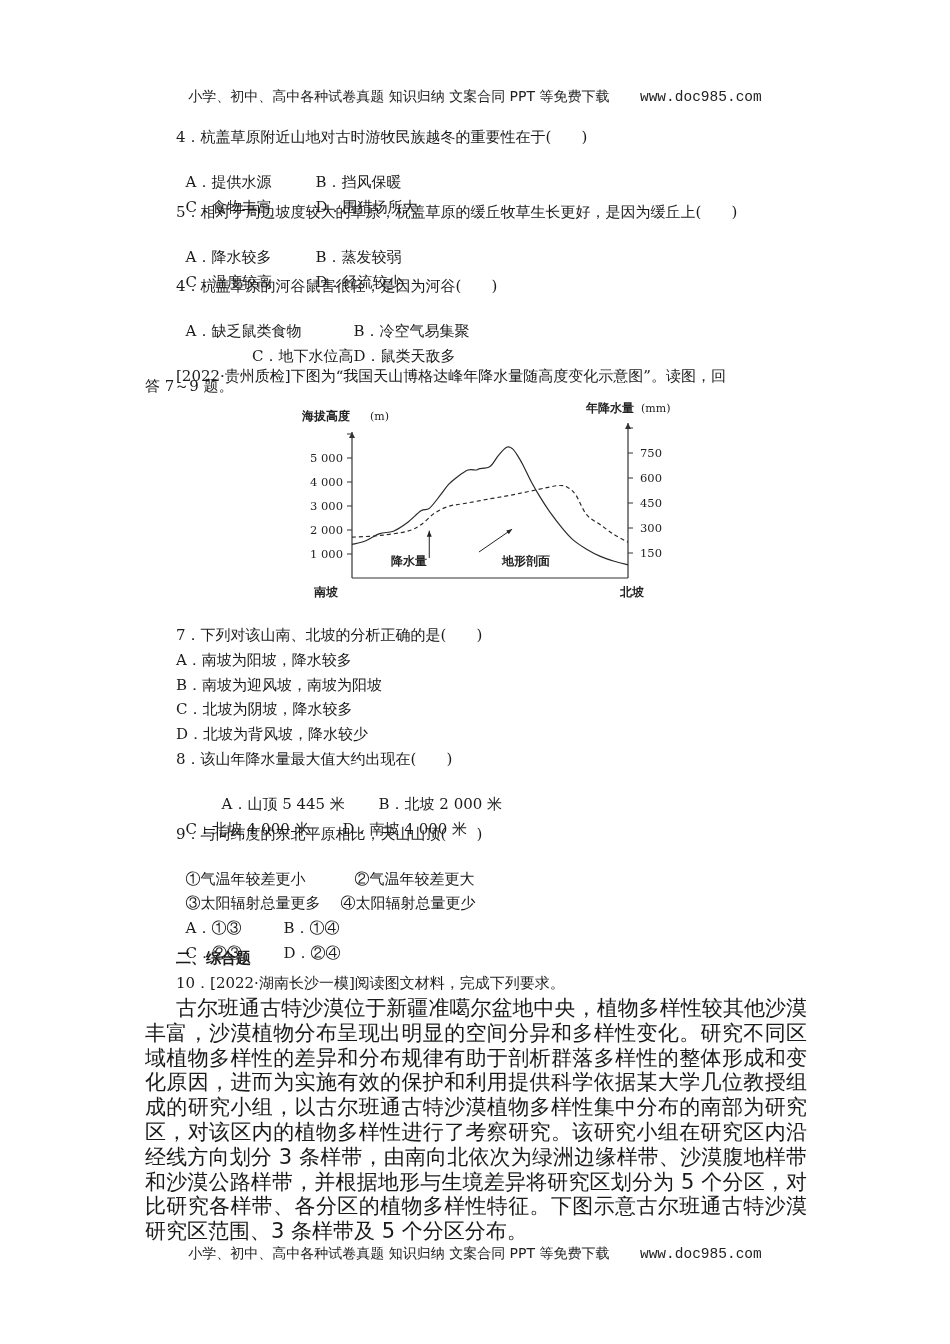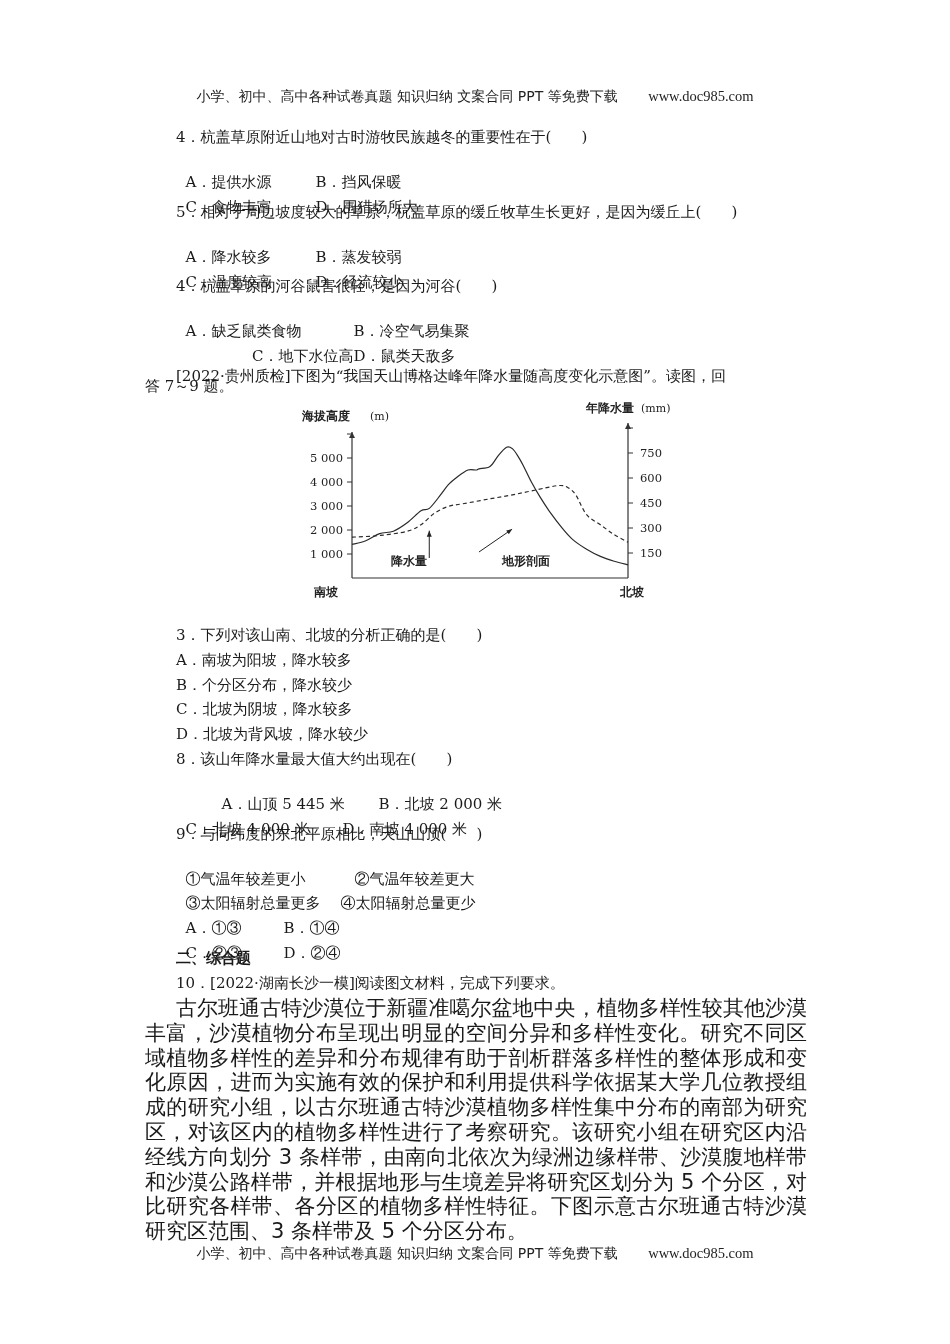--- a/index.html
+++ b/index.html
@@ -1,20 +1,20 @@
 <!DOCTYPE html>
 <html><head>
 <meta charset="utf-8">
 <style>
   html, body { margin: 0; padding: 0; background: #ffffff; }
   body { width: 950px; height: 1344px; position: relative; overflow: hidden;
          font-family: "DejaVu Serif", "Liberation Serif", serif; color: #1a1a1a; }
   .hdr { position: absolute; left: 0; width: 950px; text-align: center;
          font-family: "DejaVu Sans", "Liberation Sans", sans-serif; font-size: 14px; color: #222; }
-  .hdr .site { margin-left: 26px; font-family: Liberation Serif, serif; font-size: 14.5px; }
+  .hdr .site { margin-left: 26px; font-family: Liberation Mono, monospace; font-size: 14.5px; }
   .line { position: absolute; left: 176px; font-size: 15px; line-height: 20px; white-space: pre; }
   .line.ind0 { left: 145px; }
   .opt { display: inline-block; }
   .para { position: absolute; left: 145px; width: 662px; font-size: 21px; line-height: 24.8px;
           text-indent: 31px; text-align: justify; font-family: "DejaVu Sans", "Liberation Sans", sans-serif; }
   .bold { font-weight: bold; font-family: "DejaVu Sans", "Liberation Sans", sans-serif; }
   #chart { position: absolute; left: 290px; top: 395px; }
   .ax-lbl { font-family: "DejaVu Sans", sans-serif; font-size: 12px; font-weight: bold; fill: #222; }
   .ax-unit { font-family: "DejaVu Serif", serif; font-size: 11px; fill: #222; }
   .tick-lbl { font-family: "DejaVu Serif", serif; font-size: 11.5px; fill: #222; }
@@ -98,23 +98,23 @@
     <text class="ax-unit" x="80" y="25">(m)</text>
     <text class="ax-lbl" x="296" y="17">年降水量</text>
     <text class="ax-unit" x="351" y="17">(mm)</text>
     <text class="ax-lbl" x="24" y="201">南坡</text>
     <text class="ax-lbl" x="330" y="201">北坡</text>
     <text class="ann-lbl" x="101" y="170">降水量</text>
     <text class="ann-lbl" x="212" y="170">地形剖面</text>
   </g>
 </svg>
 
-<div class="line" style="top:625px;">3．下列对该山南、北坡的分析正确的是(　　)</div>
+<div class="line" style="top:625px;">7．下列对该山南、北坡的分析正确的是(　　)</div>
 <div class="line" style="top:650px;">A．南坡为阳坡，降水较多</div>
-<div class="line" style="top:675px;">B．个分区分布，降水较少</div>
+<div class="line" style="top:675px;">B．南坡为迎风坡，南坡为阳坡</div>
 <div class="line" style="top:699px;">C．北坡为阴坡，降水较多</div>
 <div class="line" style="top:724px;">D．北坡为背风坡，降水较少</div>
 
 <div class="line" style="top:749px;">8．该山年降水量最大值大约出现在(　　)</div>
 <div class="line" style="top:774px;">
   <span class="opt" style="width:157px;margin-left:36px;">A．山顶 5 445 米</span><span class="opt">B．北坡 2 000 米</span>
 </div>
 <div class="line" style="top:799px;">
   <span class="opt" style="width:157px;">C．北坡 4 000 米</span><span class="opt">D．南坡 4 000 米</span>
 </div>

